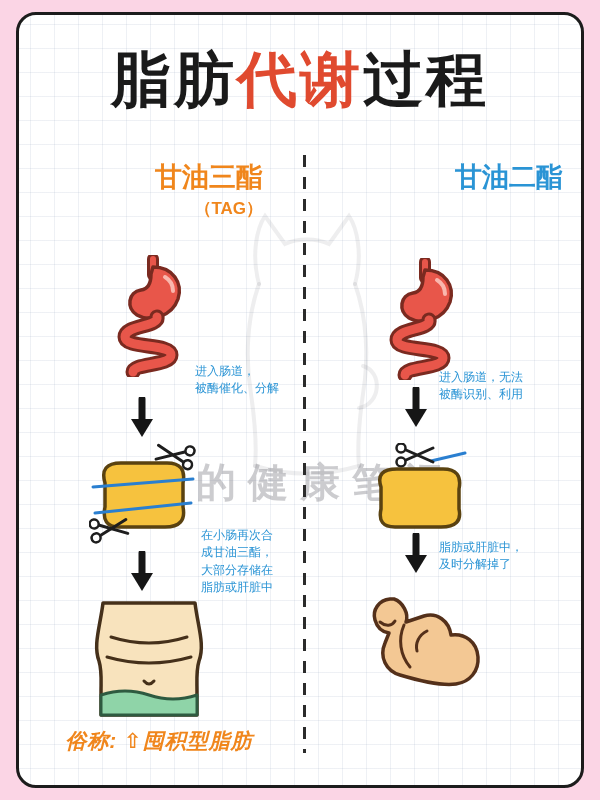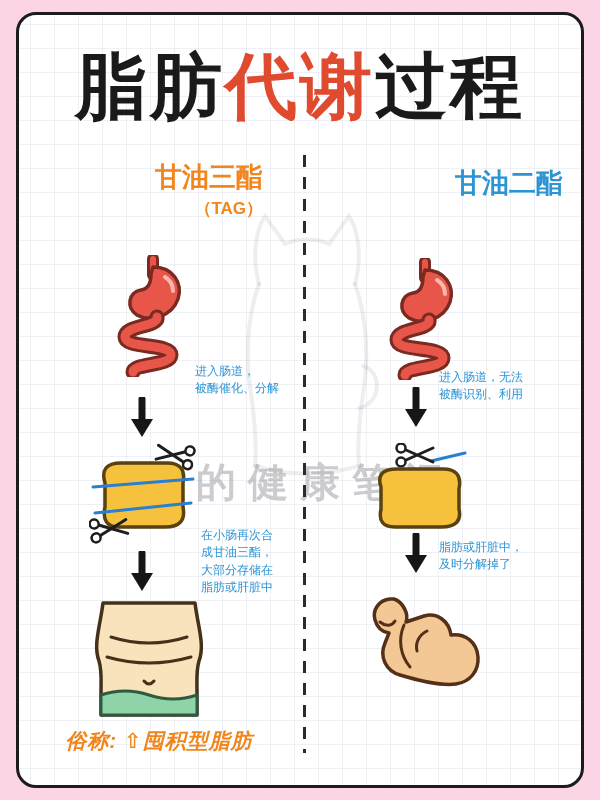--- a/index.html
+++ b/index.html
@@ -8,29 +8,29 @@
   .stage { position:relative; width:600px; height:800px; background:var(--bg-pink,#fbd5e5); overflow:hidden; }
   .card {
     position:absolute; left:16px; top:12px; width:568px; height:776px;
     background:#ffffff; border:3px solid #1c1c1c; border-radius:20px; overflow:hidden;
     background-image:
       linear-gradient(rgba(155,170,195,.17) 1px, transparent 1px),
       linear-gradient(90deg, rgba(155,170,195,.17) 1px, transparent 1px);
     background-size:24px 24px; background-position:11px 9px;
   }
   .title { position:absolute; top:32px; left:0; width:100%; text-align:center;
-    font-size:72px; font-weight:900; color:var(--ink,#1a1a1a); letter-spacing:3px; line-height:1.1; }
+    font-size:60px; font-weight:900; color:var(--ink,#1a1a1a); letter-spacing:3px; line-height:1.1; }
   .title .red { color:var(--red,#e04a2f); }
   .divider { position:absolute; left:284px; top:140px; width:3px; height:598px;
     background:repeating-linear-gradient(to bottom, #2b2b2b 0 12px, transparent 12px 22px); }
   .hdr { position:absolute; top:144px; width:220px; text-align:right; font-weight:900; line-height:1.4; }
   .hdr .l1 { font-size:27px; }
   .hdr .l2 { font-size:17px; }
   .hdr.left  { left:24px;  color:var(--orange,#f0861c); }
-  .hdr.right { left:324px; color:var(--blue,#2a94d5);margin-top:6px; }
+  .hdr.right { left:324px; color:var(--blue,#2a94d5); }
   .ill { position:absolute; }
   .step { position:absolute; white-space:pre-line; color:var(--blue,#2a94d5);
     font-size:12px; font-weight:400; line-height:1.45; }
   .caption { position:absolute; top:712px; text-align:center; font-size:21px; font-weight:900; letter-spacing:1px;font-style:italic; }
   .caption.left  { left:6px;   width:268px; color:var(--orange,#f0861c); }
   .caption.right { left:296px; width:268px; color:var(--blue,#2a94d5); }
   .watermark-text { position:absolute; top:440px; left:0; width:100%; text-align:center;
     font-size:40px; font-weight:900; letter-spacing:12px; color:rgba(128,128,136,.40); }
 </style>
 </head>

